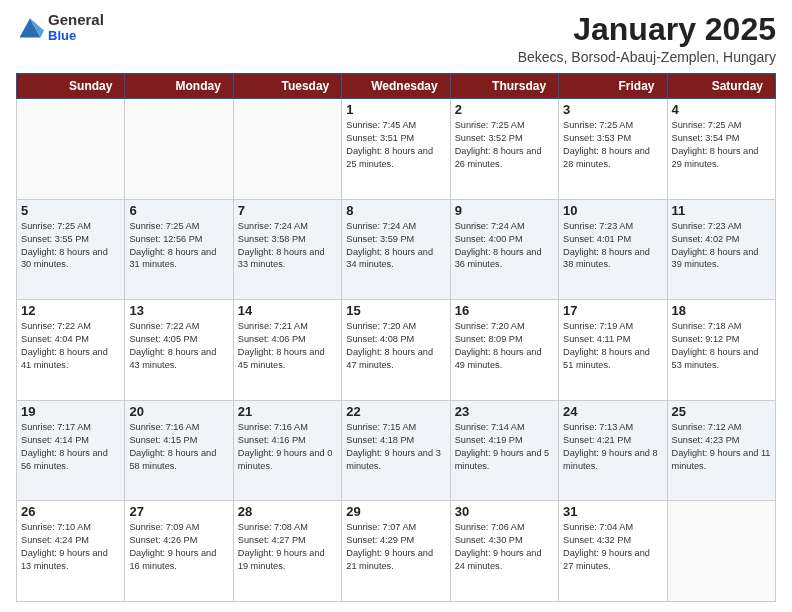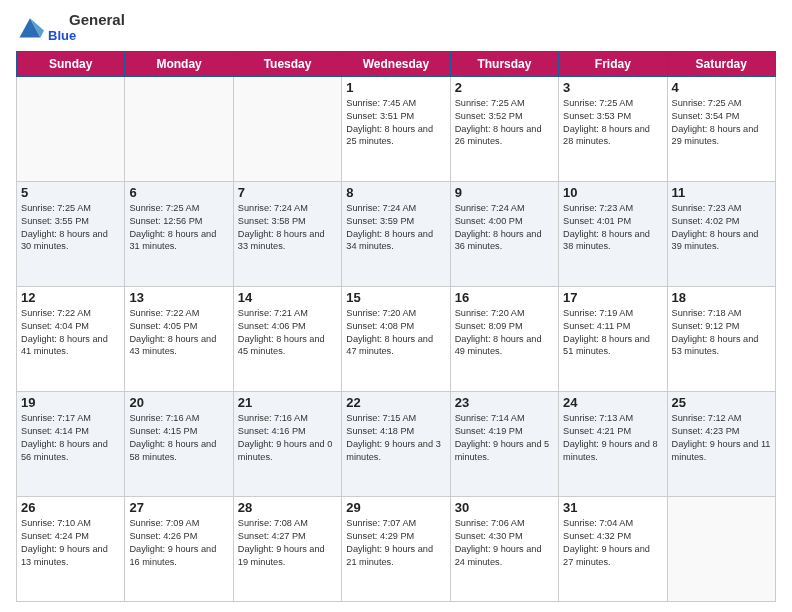--- a/index.html
+++ b/index.html
@@ -30,21 +30,20 @@
     }
     .logo-text {
       display: flex;
       flex-direction: column;
       line-height: 1.1;
     }
     .logo-general {
       font-size: 15px;
       font-weight: bold;
       color: #333;
-      margin-left: 21px;
     }
     .logo-blue {
       font-size: 13px;
       font-weight: bold;
       color: #1d4ed8;
     }
     .logo-icon {
       width: 28px;
       height: 28px;
     }
@@ -63,26 +62,26 @@
       margin-top: 2px;
     }
     .calendar {
       flex: 1;
       border: 1px solid #ccc;
       border-collapse: collapse;
       width: 100%;
       table-layout: fixed;
     }
     .calendar th {
-      background-color: #be185d;
+      background-color: #7f1d1d;
       color: #fff;
       font-size: 12px;
       font-weight: bold;
       padding: 5px 12px;
-      text-align: center;
+      text-align: right;
       border: 1px solid #1e5a9a;
     }
     .calendar td {
       border: 1px solid #ccc;
       vertical-align: top;
       padding: 3px 4px;
       font-size: 9.5px;
       color: #333;
       height: 88px;
       background: #fff;
@@ -113,20 +112,24 @@
   <div class="header">
     <div class="logo">
       <svg class="logo-icon" viewBox="0 0 32 32" xmlns="http://www.w3.org/2000/svg">
         <polygon points="4,28 16,6 28,28" fill="#2a6db5"></polygon>
         <polygon points="16,6 28,28 32,20" fill="#5a9fd4"></polygon>
       </svg>
       <div class="logo-text">
         <span class="logo-general">General</span>
         <span class="logo-blue">Blue</span>
       </div>
+    </div>
+    <div class="title-block">
+      <div class="title-month">January 2025</div>
+      <div class="title-location">Bekecs, Borsod-Abauj-Zemplen, Hungary</div>
     </div>
   </div>
 
   <table class="calendar">
     <thead>
       <tr>
         <th>Sunday</th>
         <th>Monday</th>
         <th>Tuesday</th>
         <th>Wednesday</th>

